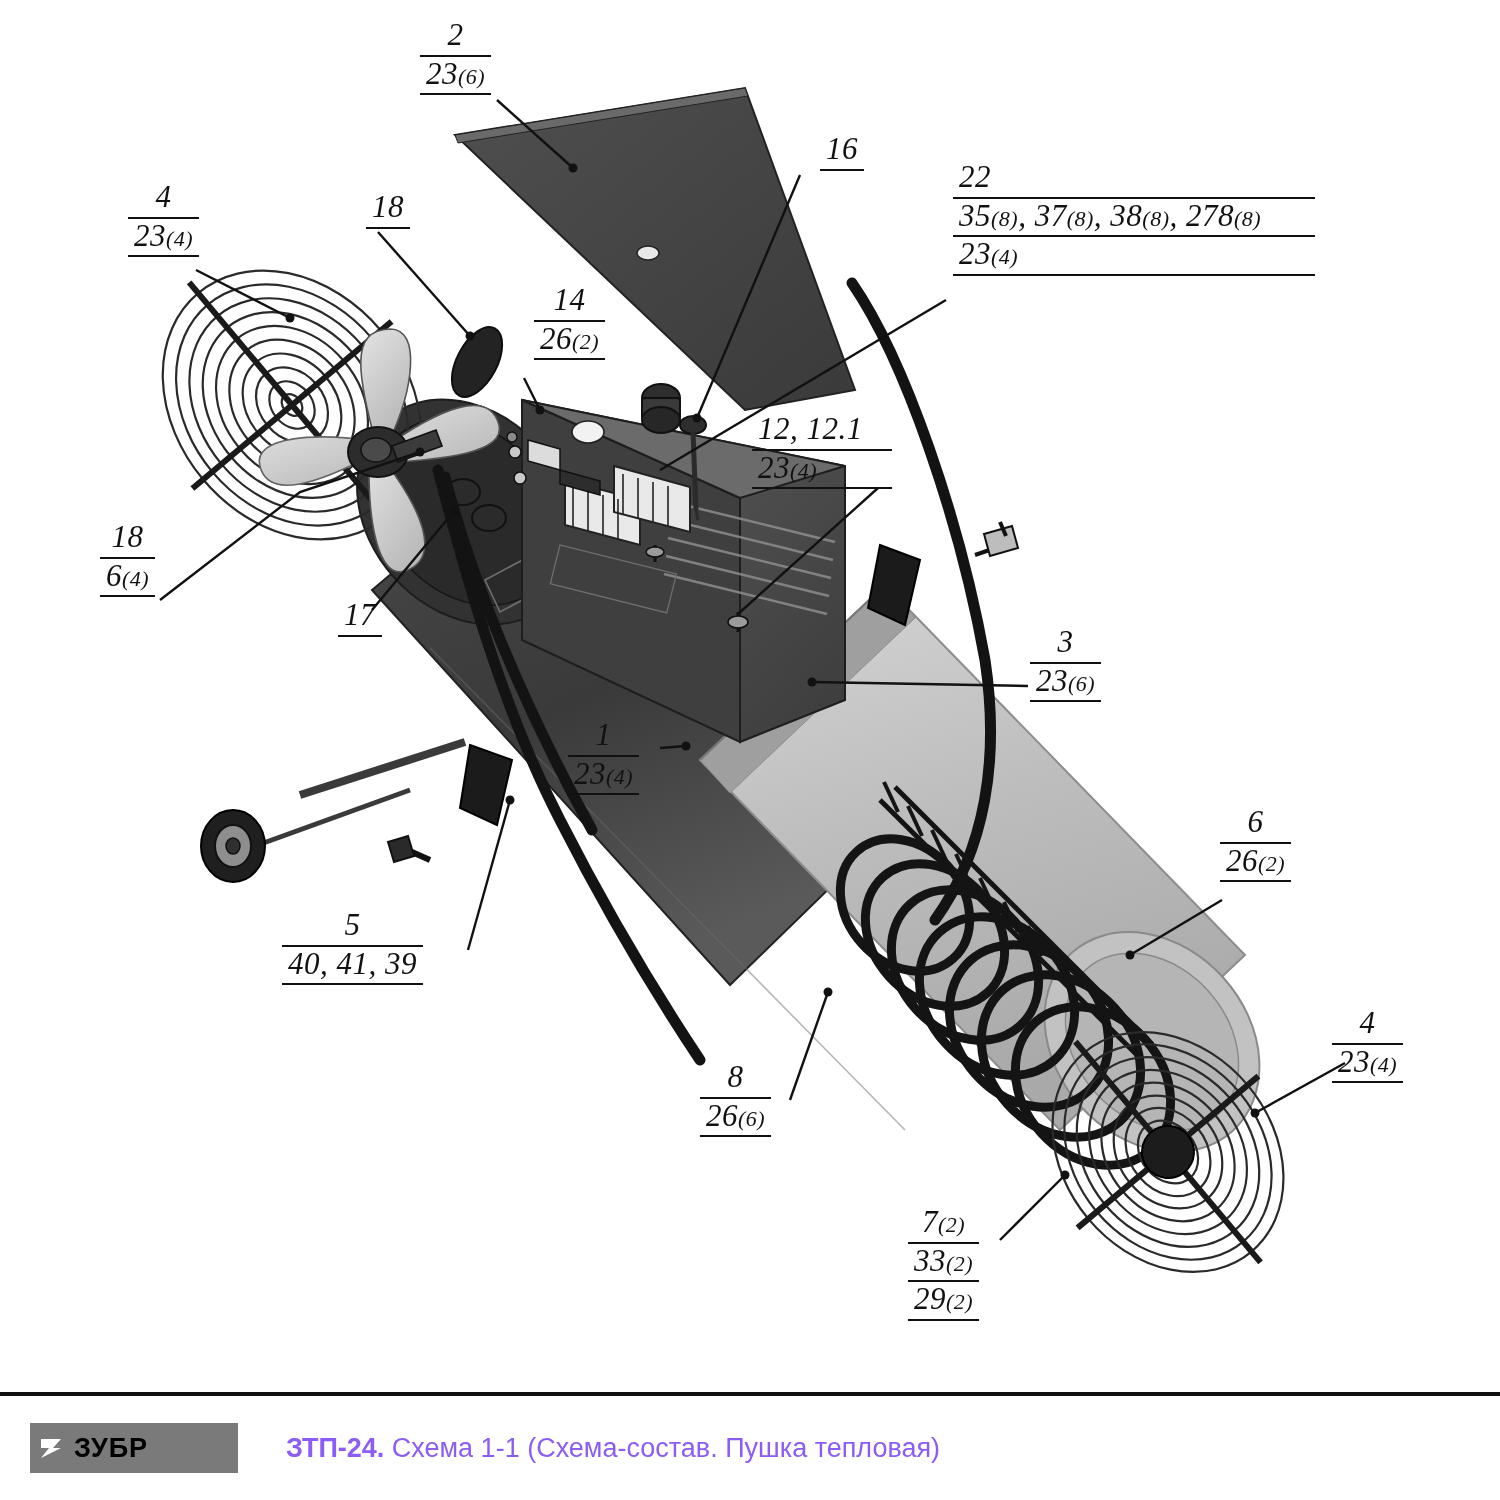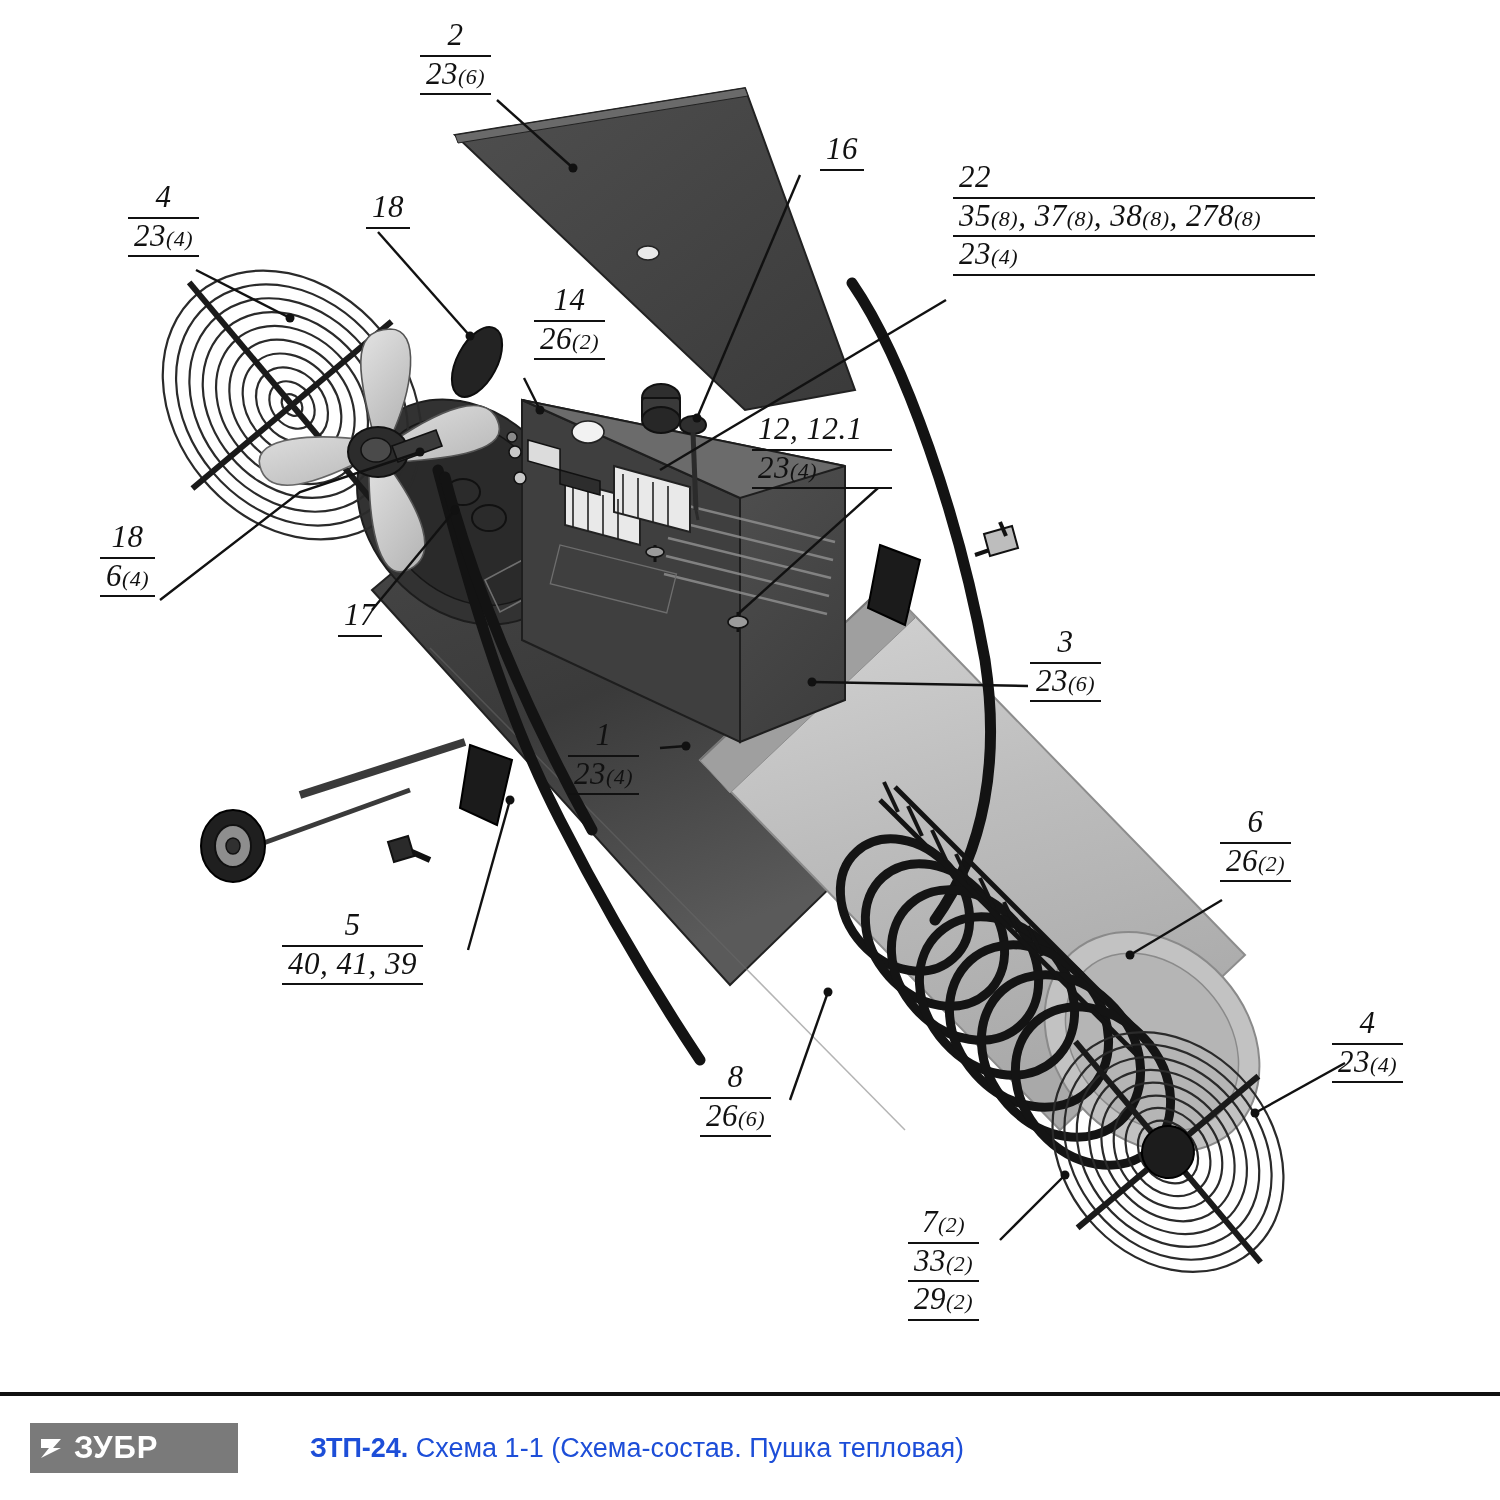--- a/index.html
+++ b/index.html
@@ -80,29 +80,29 @@
     width: 44px;
     height: 50px;
     display: flex;
     align-items: center;
     justify-content: center;
   }
   #brand .mark svg { display: block; }
   #brand .wordmark {
     font-family: "Liberation Sans", sans-serif;
     font-weight: bold;
-    font-size: 31px;
+    font-size: 27px;
     letter-spacing: 1px;
-    color: #ffffff;
+    color: #000000;
   }
   #footer-text {
-    margin-left: 72px;
+    margin-left: 48px;
     font-family: "Liberation Sans", sans-serif;
     font-size: 27px;
-    color: #1d4ed8;
+    color: #8b5cf6;
   }
   #footer-text .model {
     font-weight: bold;
   }
 </style>
 </head>
 <body>
 
 <div id="stage">
 

